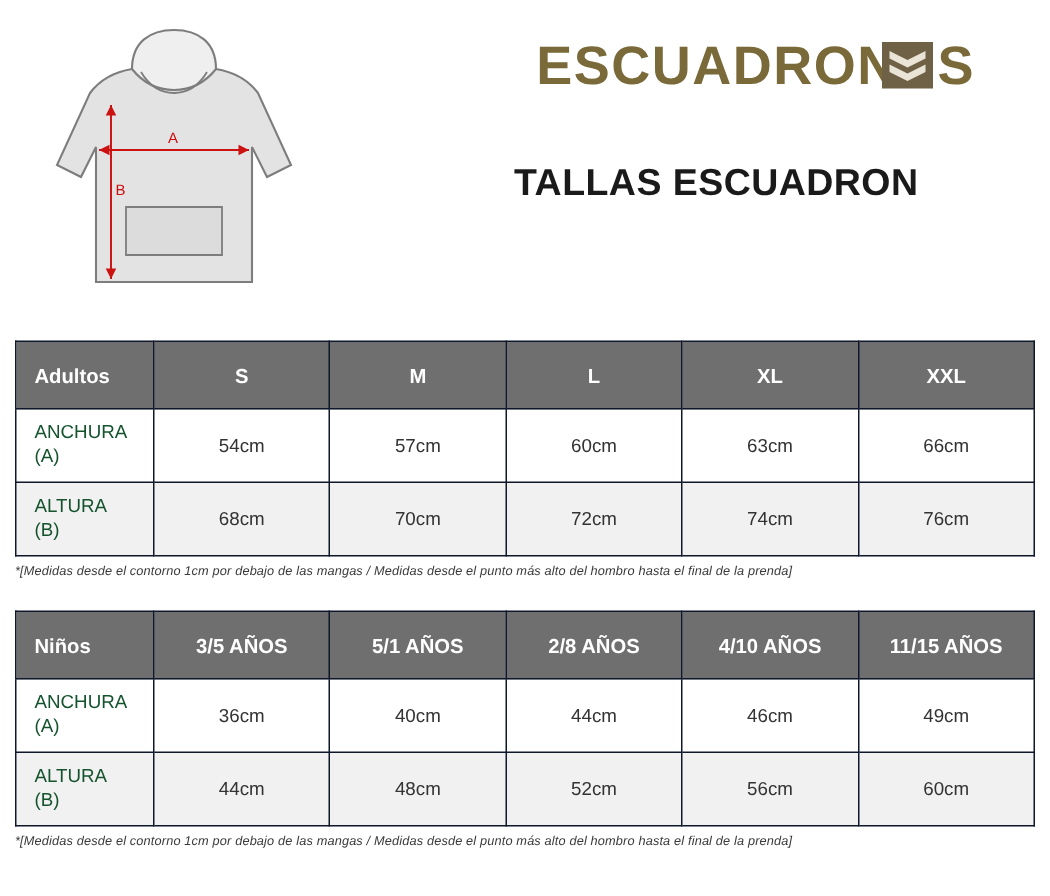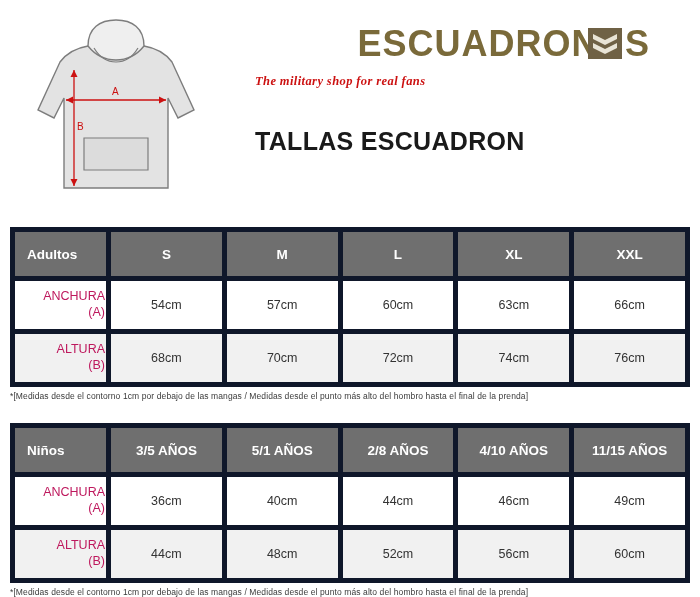--- a/index.html
+++ b/index.html
@@ -33,20 +33,21 @@
     padding-left: 18px;
     padding-top: 18px;
     box-sizing: border-box;
   }
   .hoodie-svg {
     display: block;
   }
   .brand-area {
     flex: 1;
     padding-top: 22px;
+    text-align: center;
   }
   .brand-logo {
     display: block;
     margin: 0 auto;
   }
   .brand-tagline {
     color: #cc1111;
     font-family: "Liberation Serif", serif;
     font-style: italic;
     font-weight: bold;
@@ -67,21 +68,21 @@
     padding: 0 10px;
     box-sizing: border-box;
   }
   table.sizes {
     width: 680px;
     border-collapse: collapse;
     table-layout: fixed;
     margin: 0 auto;
   }
   table.sizes th, table.sizes td {
-    border: 5px solid #0f172a;
+    border: 1px solid #0f172a;
     text-align: center;
     font-size: 12.5px;
     color: #333333;
   }
   table.sizes thead th {
     background: #6f6f6f;
     color: #ffffff;
     font-weight: bold;
     height: 42px;
     font-size: 13.5px;
@@ -95,33 +96,34 @@
   table.sizes tbody td {
     height: 46px;
   }
   table.sizes tbody tr.odd td {
     background: #ffffff;
   }
   table.sizes tbody tr.even td {
     background: #f1f1f1;
   }
   table.sizes tbody td.rowlabel {
-    text-align: right;
+    text-align: left;
     padding-left: 12px;
     line-height: 1.25;
     font-size: 12.5px;
-    color: #be185d;
+    color: #14532d;
   }
   .col-label { width: 78px; }
   .note {
     width: 680px;
     margin: 4px auto 0 auto;
     font-size: 8.5px;
     color: #3a3a3a;
     letter-spacing: 0.1px;
+    font-style: italic;
   }
   .gap-between { height: 22px; }
   .top-gap { height: 12px; }
 </style>
 </head>
 <body>
 
 <div class="page">
 
   <div class="header">
@@ -152,21 +154,20 @@
       <svg class="brand-logo" width="380" height="48" viewBox="0 0 380 48">
         <text x="190" y="34" text-anchor="middle" font-family="Liberation Sans, sans-serif" font-size="36" font-weight="bold" letter-spacing="1" fill="#7a6a3a">ESCUADRON</text>
 
         <g transform="translate(300,6)">
           <rect x="0" y="0" width="34" height="31" fill="#6f6145"></rect>
           <path d="M5,6 L17,12 L29,6 L29,11 L17,17 L5,11 Z" fill="#e9e4d6"></path>
           <path d="M5,15 L17,21 L29,15 L29,20 L17,26 L5,20 Z" fill="#e9e4d6"></path>
         </g>
         <text x="337" y="34" font-family="Liberation Sans, sans-serif" font-size="36" font-weight="bold" fill="#7a6a3a">S</text>
       </svg>
-      <div class="brand-tagline">The military shop for real fans</div>
       <div class="doc-title">TALLAS ESCUADRON</div>
     </div>
   </div>
 
   <div class="top-gap"></div>
 
   <div class="table-wrap">
     <table class="sizes">
       <thead>
         <tr>

